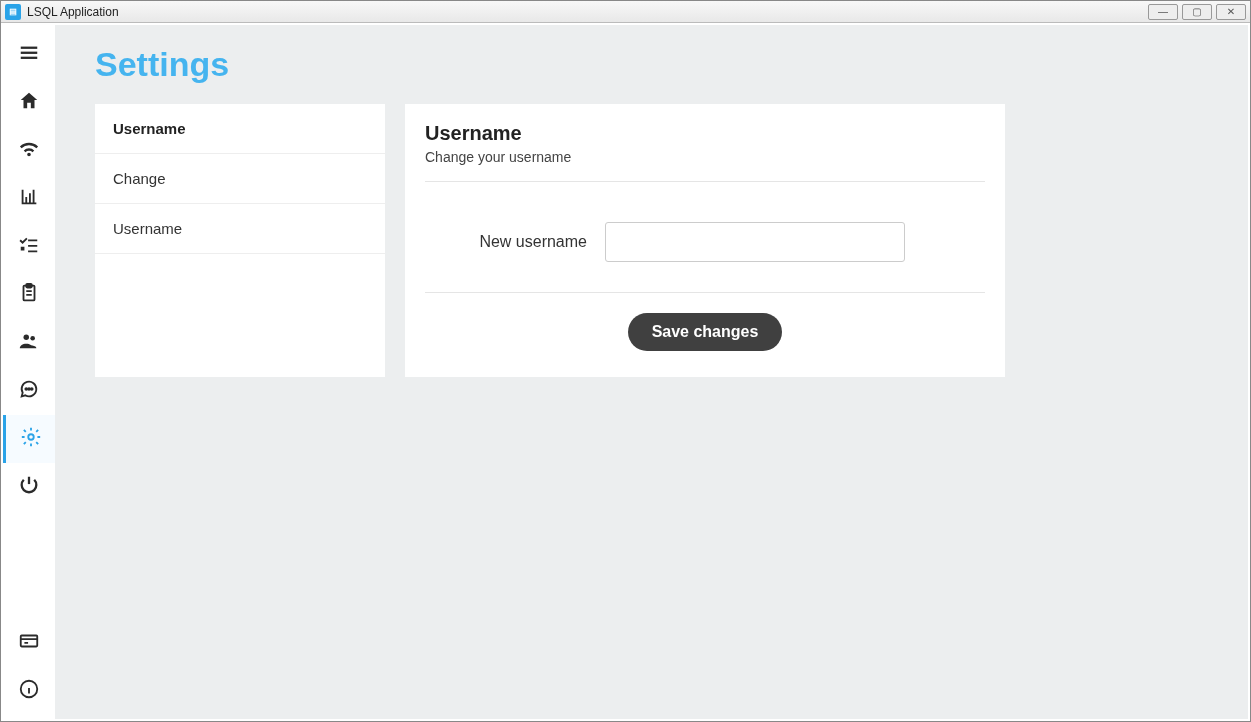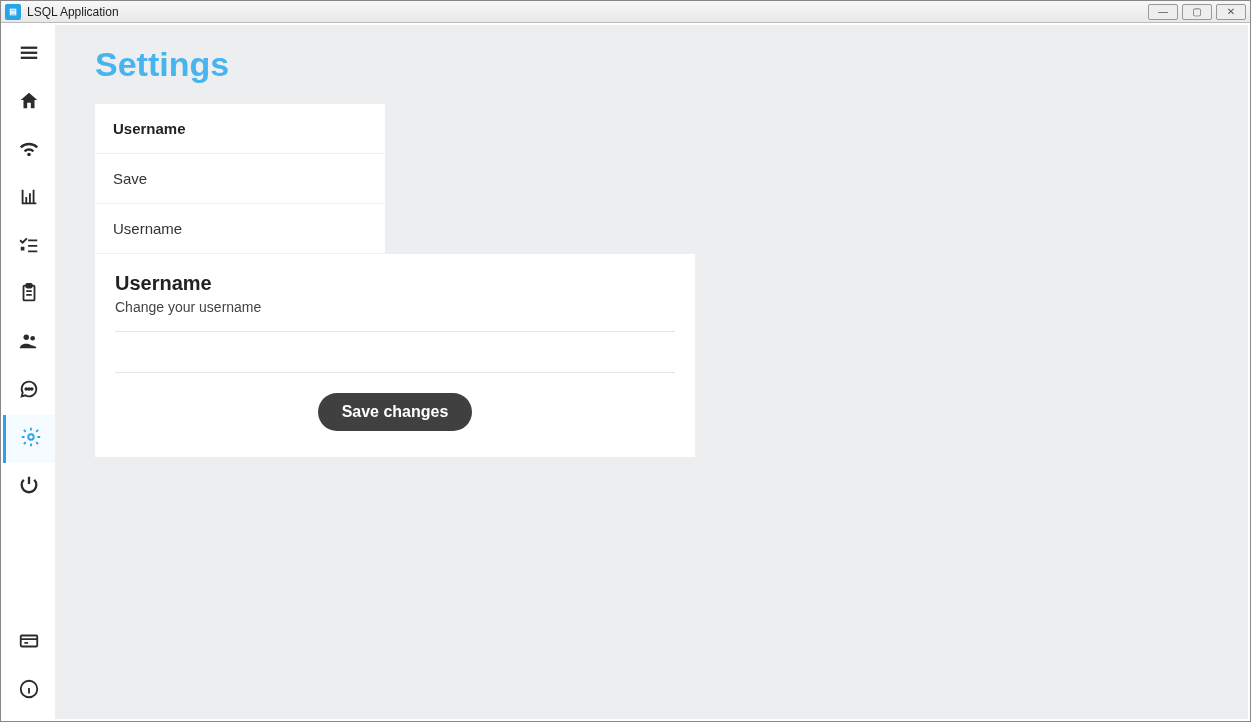--- a/index.html
+++ b/index.html
@@ -84,21 +84,21 @@
     overflow: auto;
   }
   .page-title {
     font-size: 34px;
     font-weight: 700;
     color: #45b4ef;
     margin-bottom: 20px;
   }
   .content-row {
     display: flex;
-    flex-direction: column;
+    gap: 20px;
   }
   
   .settings-menu {
     width: 290px;
     background: #fff;
   }
   .settings-menu .menu-item {
     padding: 16px 18px;
     font-size: 15px;
     color: #333;
@@ -284,28 +284,32 @@
       </div>
     </div>
   </div>
 
   <div class="main">
     <h1 class="page-title">Settings</h1>
     <div class="content-row">
 
       <div class="settings-menu">
         <div class="menu-item active">Username</div>
-        <div class="menu-item">Save</div>
+        <div class="menu-item">Change</div>
         <div class="menu-item">Username</div>
       </div>
 
       <div class="panel">
         <div class="panel-title">Username</div>
         <div class="panel-desc">Change your username</div>
         <hr>
+        <div class="form-row">
+          <label class="form-label">New username</label>
+          <input class="form-input" type="text" value="" style="">
+        </div>
         <hr class="sep2">
         <div class="btn-row">
           <button class="save-btn">Save changes</button>
         </div>
       </div>
     </div>
   </div>
 </div>
 
 </body></html>

